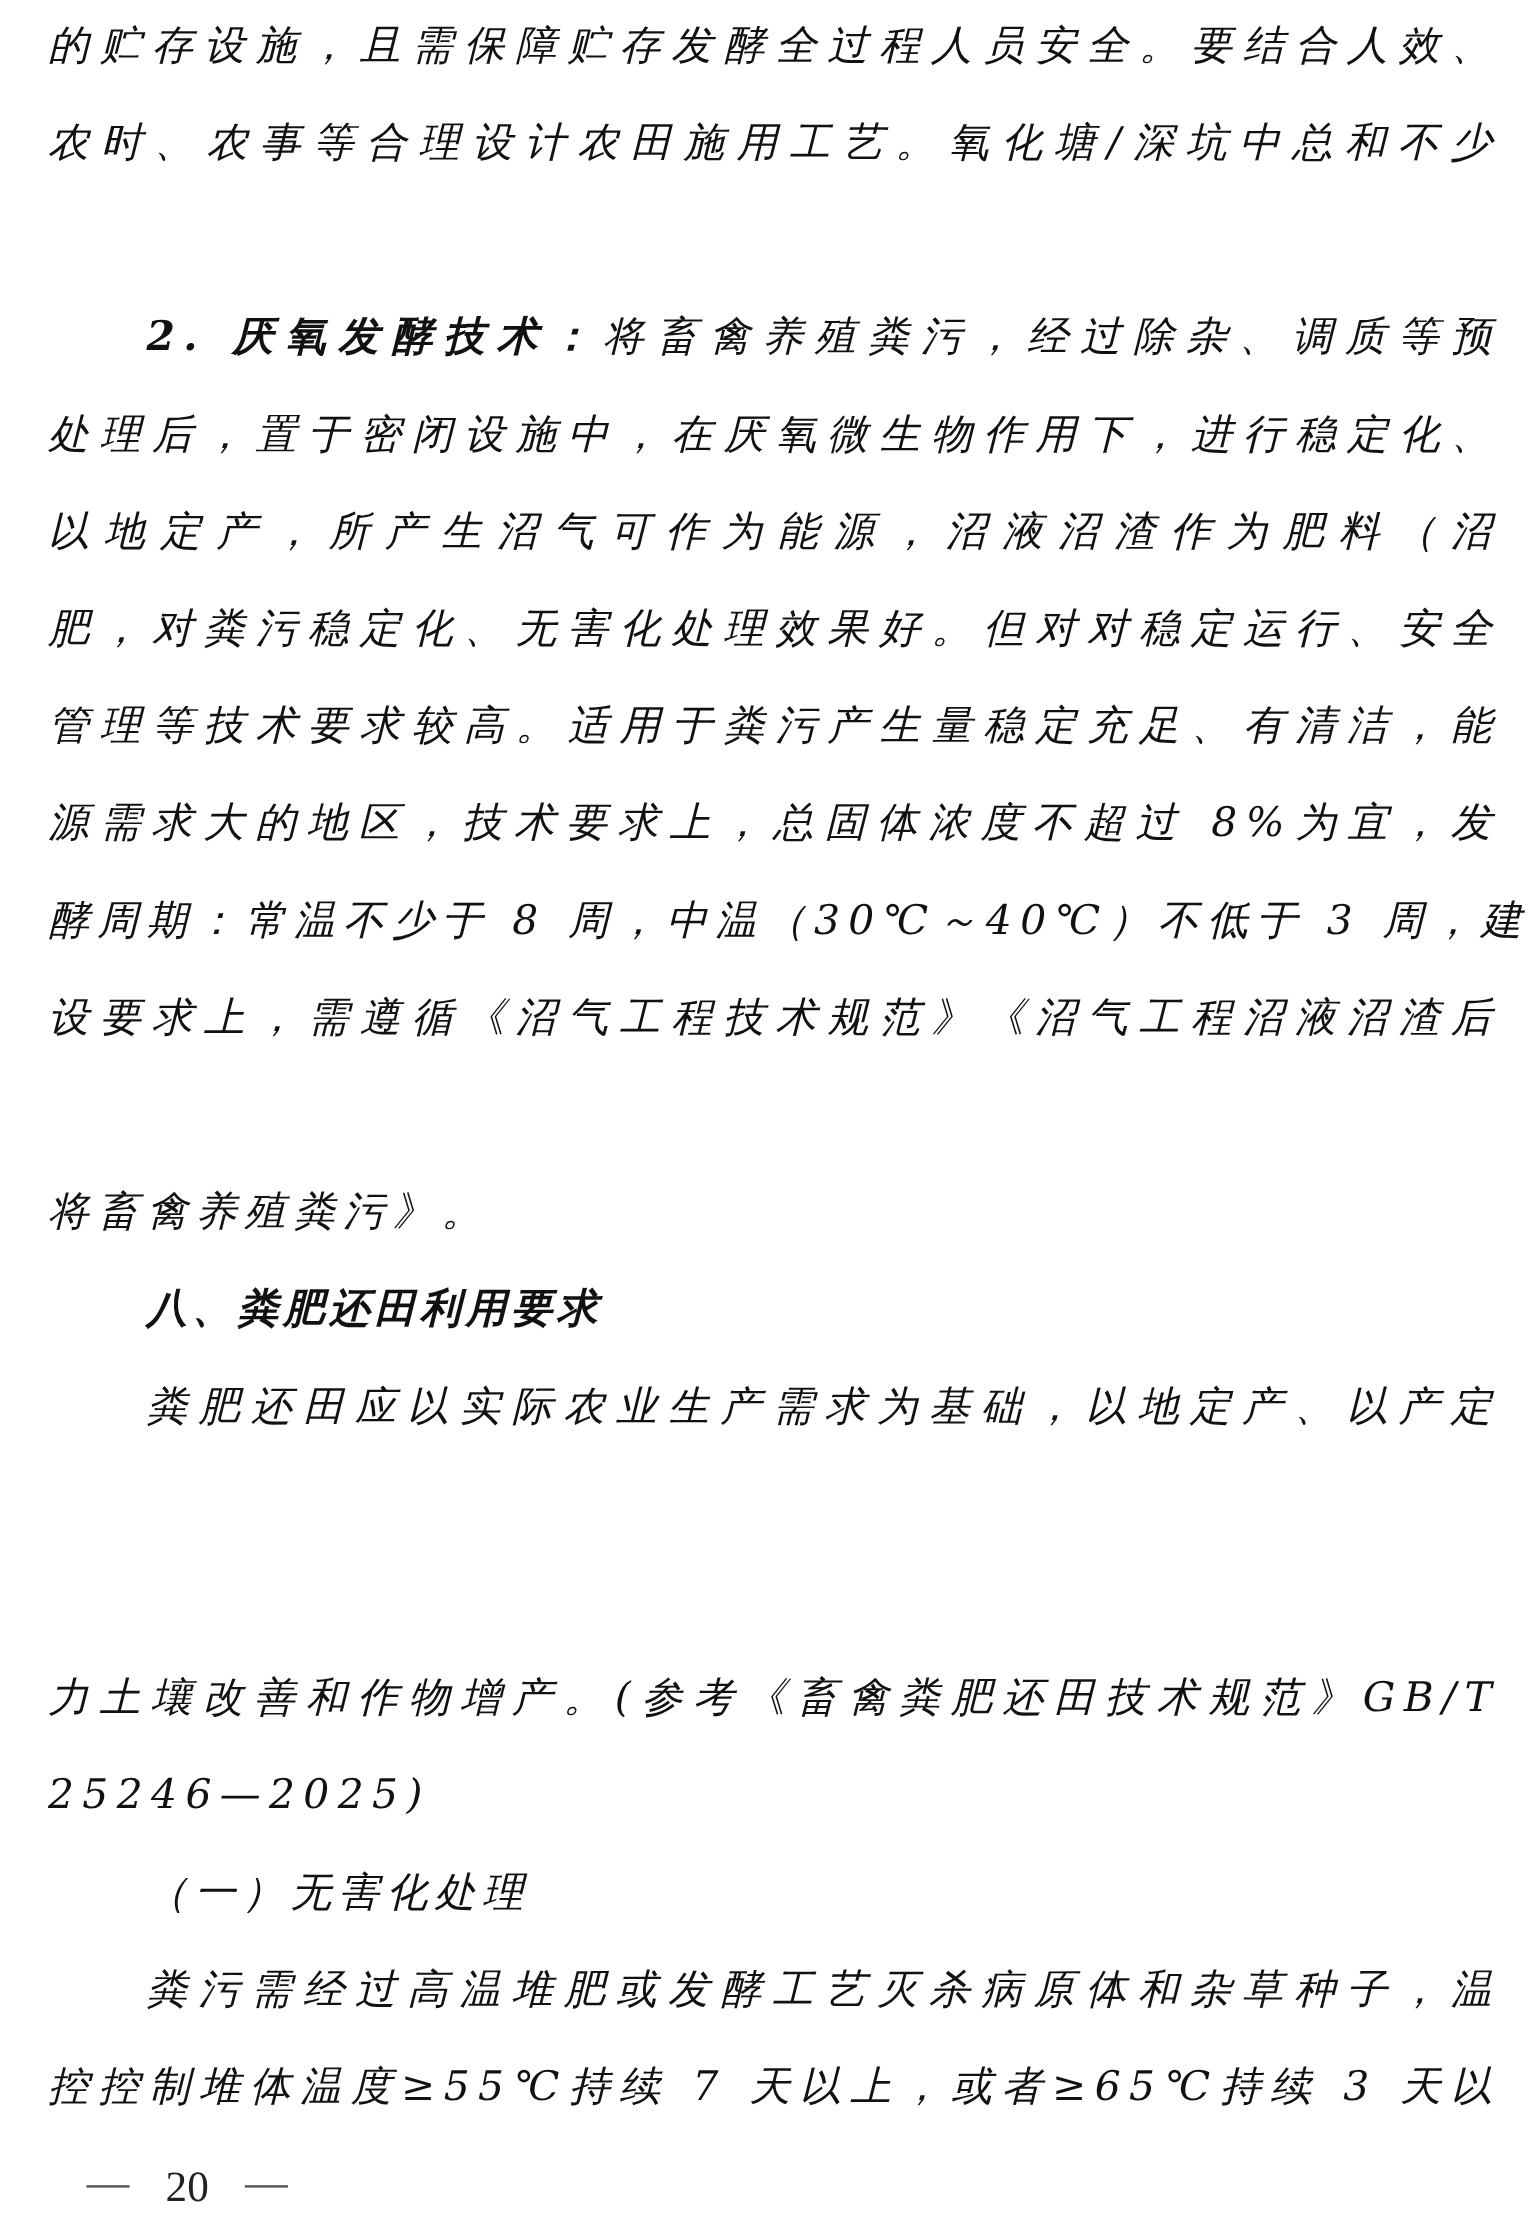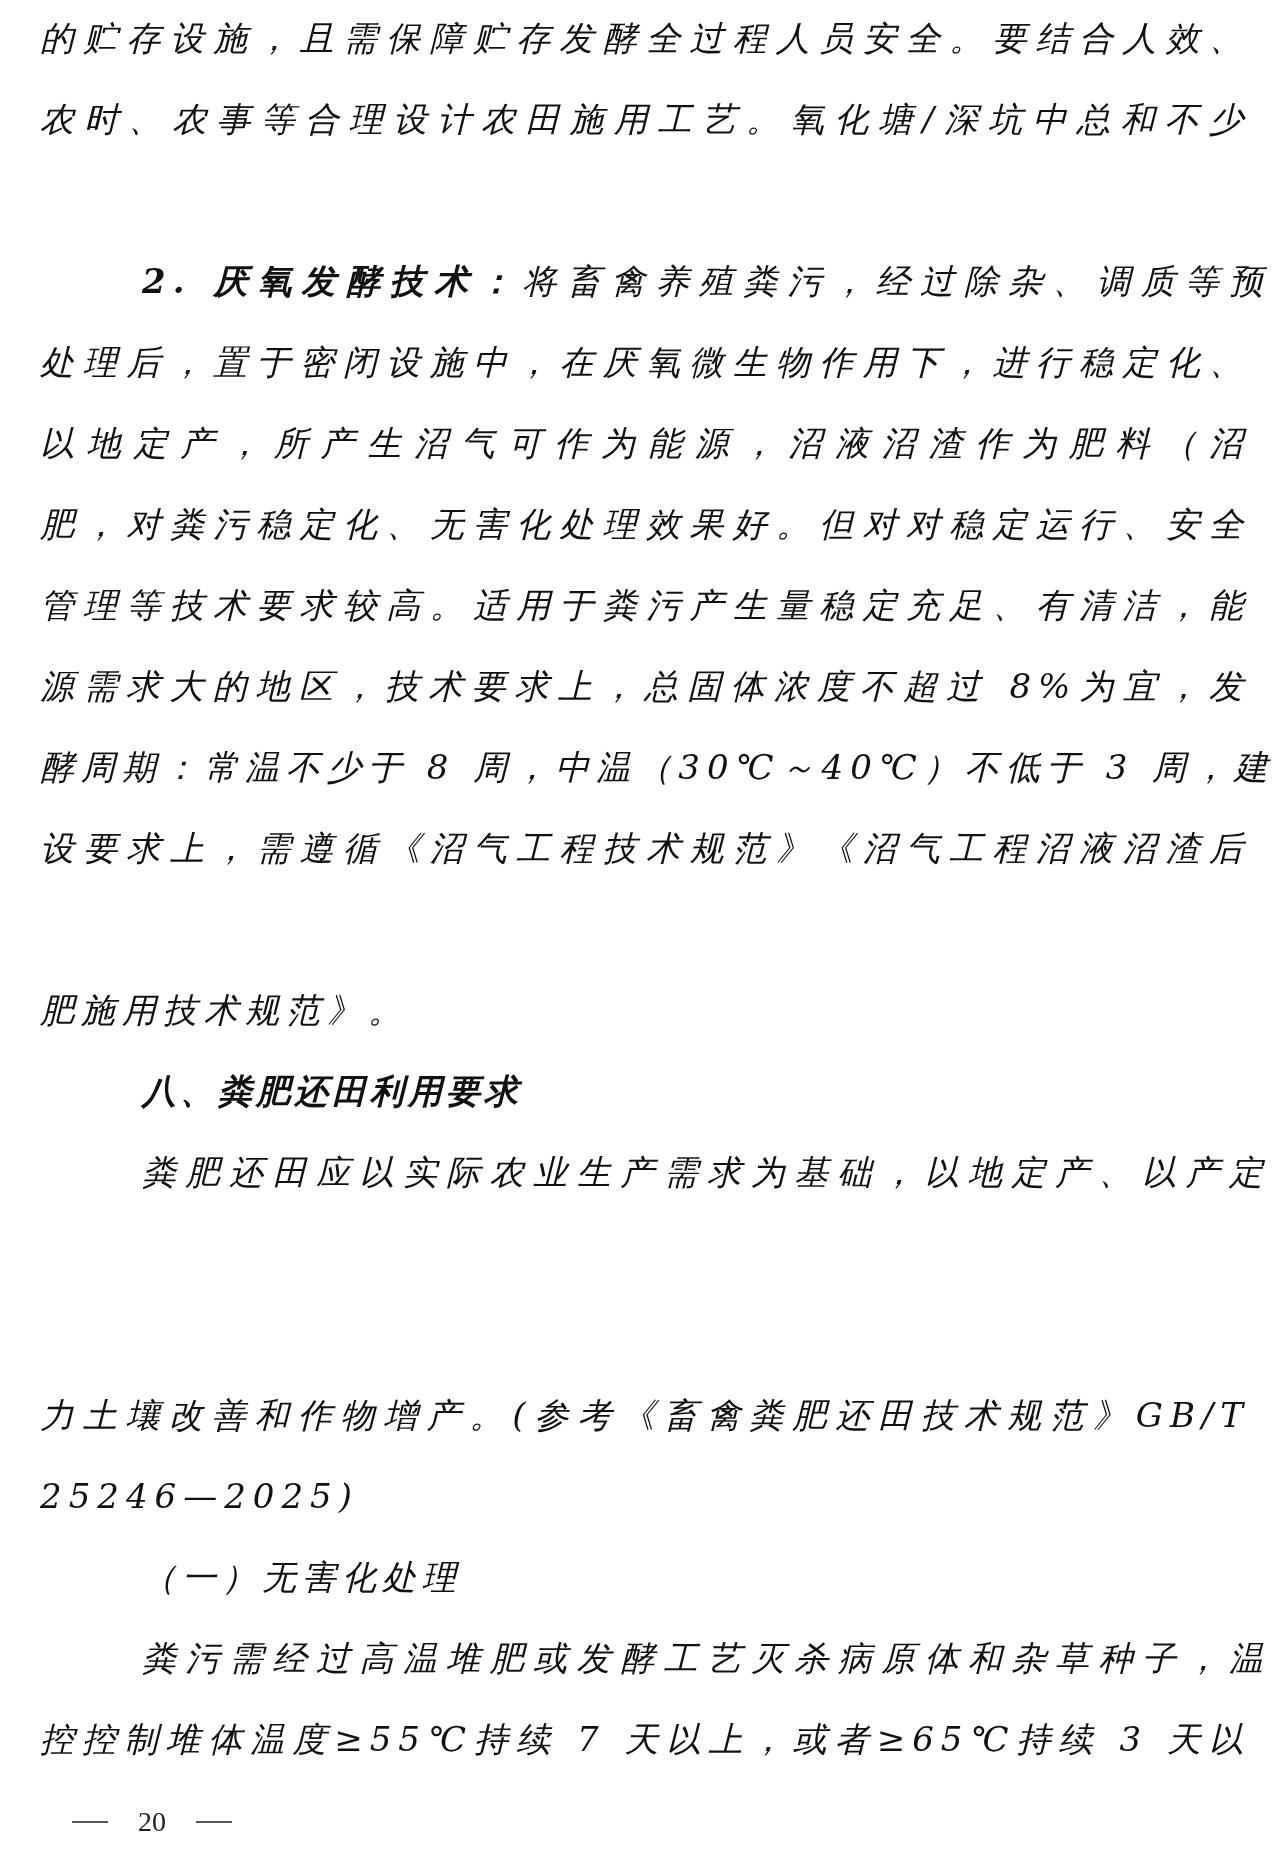--- a/index.html
+++ b/index.html
@@ -32,21 +32,20 @@
       text-align: justify;
       text-align-last: justify;
       font-style: italic;
     }
     .line.last {
       text-align-last: left;
     }
     .line.indent {
       left: 122px;
       width: 1128px;
-      margin-left: 20px;
     }
     .line .bold {
       font-weight: bold;
     }
     .line.h-hei {
       font-family: "DejaVu Sans", "Liberation Sans", sans-serif;
       font-weight: bold;
       letter-spacing: 4px;
       text-align-last: left;
     }
@@ -54,21 +53,21 @@
       font-family: "DejaVu Serif", "Liberation Serif", serif;
       letter-spacing: 6px;
       text-align-last: left;
     }
     .page-number {
       position: absolute;
       left: 72px;
       top: 1800px;
       height: 44px;
       line-height: 44px;
-      font-size: 28px;
+      font-size: 36px;
       font-family: "Liberation Serif", "DejaVu Serif", serif;
       color: #222;
       display: flex;
       align-items: center;
       gap: 30px;
     }
     .page-number .dash {
       display: inline-block;
       width: 36px;
       height: 2px;
@@ -84,21 +83,21 @@
   <div class="line" style="top:95px">农时、农事等合理设计农田施用工艺。氧化塘/深坑中总和不少</div>
 
   <div class="line indent" style="top:257px"><span class="bold">2. 厌氧发酵技术：</span><span>将畜禽养殖粪污，经过除杂、调质等预</span></div>
   <div class="line" style="top:338px">处理后，置于密闭设施中，在厌氧微生物作用下，进行稳定化、</div>
   <div class="line" style="top:419px">以地定产，所产生沼气可作为能源，沼液沼渣作为肥料（沼</div>
   <div class="line" style="top:500px">肥，对粪污稳定化、无害化处理效果好。但对对稳定运行、安全</div>
   <div class="line" style="top:581px">管理等技术要求较高。适用于粪污产生量稳定充足、有清洁，能</div>
   <div class="line" style="top:662px">源需求大的地区，技术要求上，总固体浓度不超过 8%为宜，发</div>
   <div class="line" style="top:743px">酵周期：常温不少于 8 周，中温（30℃～40℃）不低于 3 周，建</div>
   <div class="line" style="top:824px">设要求上，需遵循《沼气工程技术规范》《沼气工程沼液沼渣后</div>
-  <div class="line last" style="top:986px">肥施用技术规范》。</div>
+  <div class="line last" style="top:986px">将畜禽养殖粪污》。</div>
 
   <div class="line indent h-hei" style="top:1067px">八、粪肥还田利用要求</div>
 
   <div class="line indent" style="top:1148px">粪肥还田应以实际农业生产需求为基础，以地定产、以产定</div>
   <div class="line" style="top:1391px">力土壤改善和作物增产。(参考《畜禽粪肥还田技术规范》GB/T</div>
   <div class="line last" style="top:1472px">25246—2025)</div>
 
   <div class="line indent h-kai" style="top:1553px">（一）无害化处理</div>
 
   <div class="line indent" style="top:1634px">粪污需经过高温堆肥或发酵工艺灭杀病原体和杂草种子，温</div>

